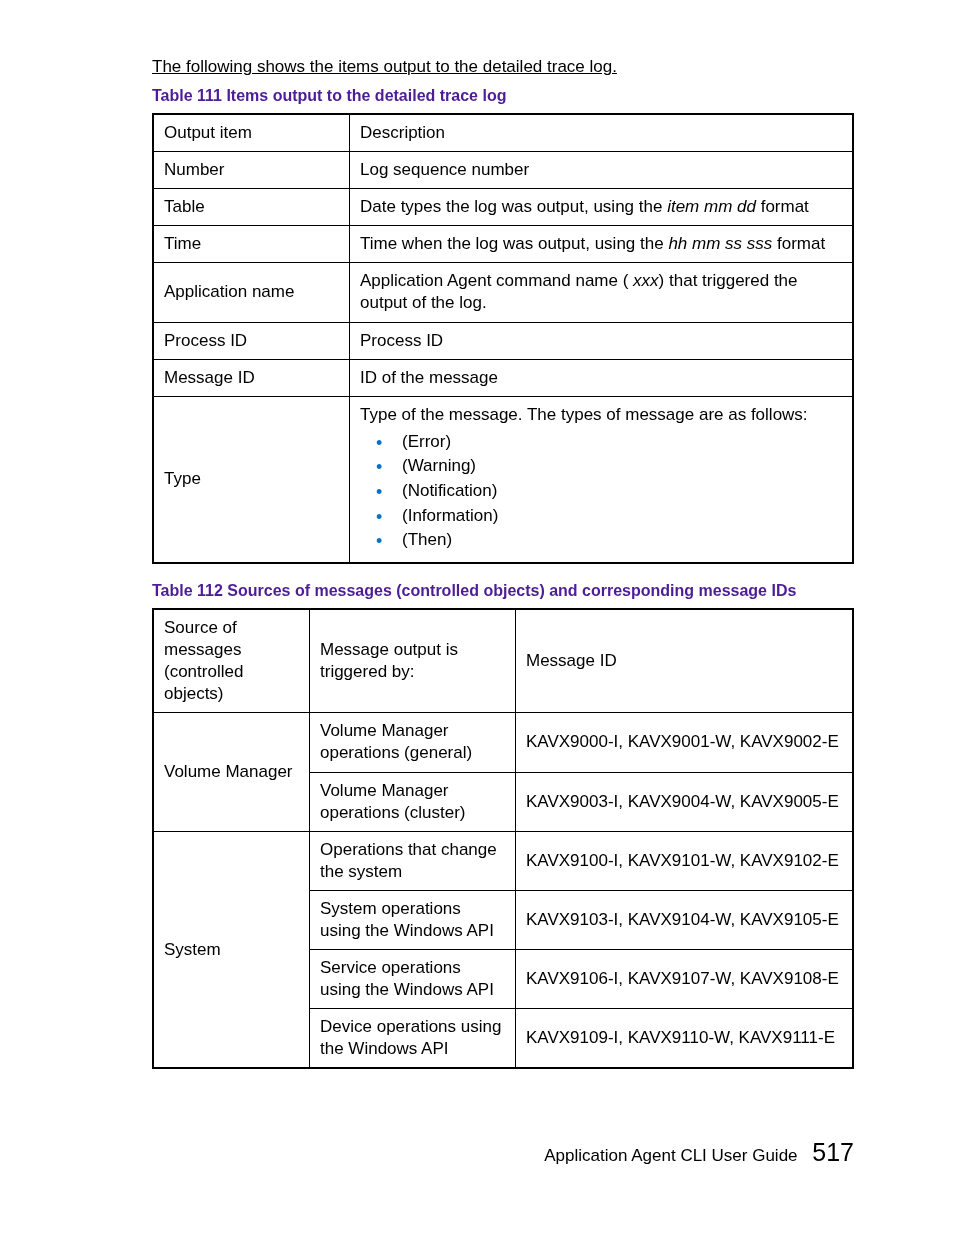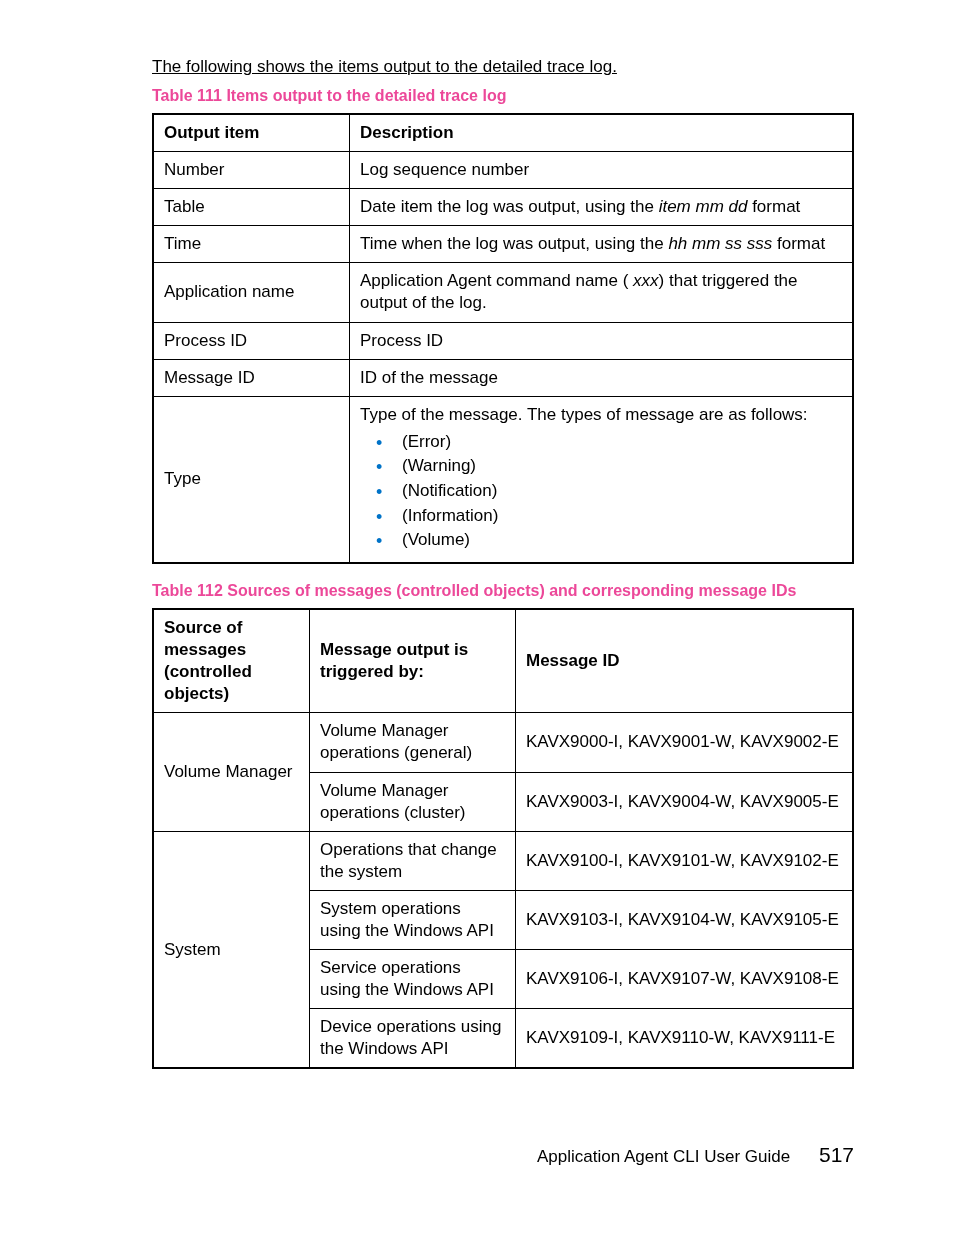--- a/index.html
+++ b/index.html
@@ -16,42 +16,42 @@
   .page {
     padding: 56px 100px 0 152px;
   }
   p.body {
     margin: 0 0 8px 0;
     line-height: 1.35;
     font-weight: 300;
     text-decoration: underline;
   }
   .caption {
-    color: #ec4899;
+    color: #4c1d95;
     font-weight: bold;
     font-size: 16px;
     margin: 6px 0 8px 0;
   }
   table {
     border-collapse: collapse;
     width: 100%;
     margin-bottom: 18px;
   }
   table.t111 { border: 2px solid #000; }
   table.t112 { border: 2px solid #000; }
   th, td {
     border: 1px solid #000;
     padding: 7px 10px;
     text-align: left;
     vertical-align: middle;
     font-weight: 300;
     line-height: 1.3;
   }
   th {
-    font-weight: bold;
+    font-weight: normal;
   }
   .t111 th:first-child, .t111 td:first-child { width: 175px; }
   .t112 th:nth-child(1), .t112 td.col1 { width: 135px; }
   .t112 th:nth-child(2), .t112 td.col2 { width: 185px; }
   ul.types {
     list-style: none;
     margin: 4px 0 2px 0;
     padding: 0;
   }
   ul.types li {
@@ -68,21 +68,21 @@
     font-size: 18px;
   }
   .italic { font-style: italic; }
   .footer {
     position: absolute;
     bottom: 68px;
     right: 100px;
     font-size: 17px;
     font-weight: 300;
   }
-  .footer .pnum { margin-left: 24px; font-size: 21px; }
+  .footer .pnum { margin-left: 10px; font-size: 25px; }
   .desc-line2 { display:block; margin-top:2px; }
 </style>
 </head>
 <body>
 
 <div class="page">
   <p class="body">The following shows the items output to the detailed trace log.</p>
   <p class="caption">Table 111 Items output to the detailed trace log</p>
 
   <table class="t111">
@@ -90,21 +90,21 @@
         <tr>
       <th>Output item</th>
       <th>Description</th>
     </tr>
     <tr>
       <td>Number</td>
       <td>Log sequence number</td>
     </tr>
     <tr>
       <td>Table</td>
-      <td><span>Date item the log was output, using the </span><span class="italic">item mm dd</span><span> format</span></td>
+      <td><span>Date types the log was output, using the </span><span class="italic">item mm dd</span><span> format</span></td>
     </tr>
     <tr>
       <td>Time</td>
       <td><span>Time when the log was output, using the </span><span class="italic">hh mm ss sss</span><span> format</span></td>
     </tr>
     <tr>
       <td>Application name</td>
       <td><span>Application Agent command name (</span><span class="italic">      xxx</span><span>) that triggered the output of the log.</span></td>
     </tr>
     <tr>
@@ -117,21 +117,21 @@
     </tr>
     <tr>
       <td>Type</td>
       <td>
         <span>Type of the message. The types of message are as follows:</span>
         <ul class="types">
           <li>(Error)</li>
           <li>(Warning)</li>
           <li>(Notification)</li>
           <li>(Information)</li>
-          <li>(Volume)</li>
+          <li>(Then)</li>
         </ul>
       </td>
     </tr>
   </tbody>
     </table>
 
   <p class="caption">Table 112 Sources of messages (controlled objects) and corresponding message IDs</p>
 
   <table class="t112">
     <tbody>

